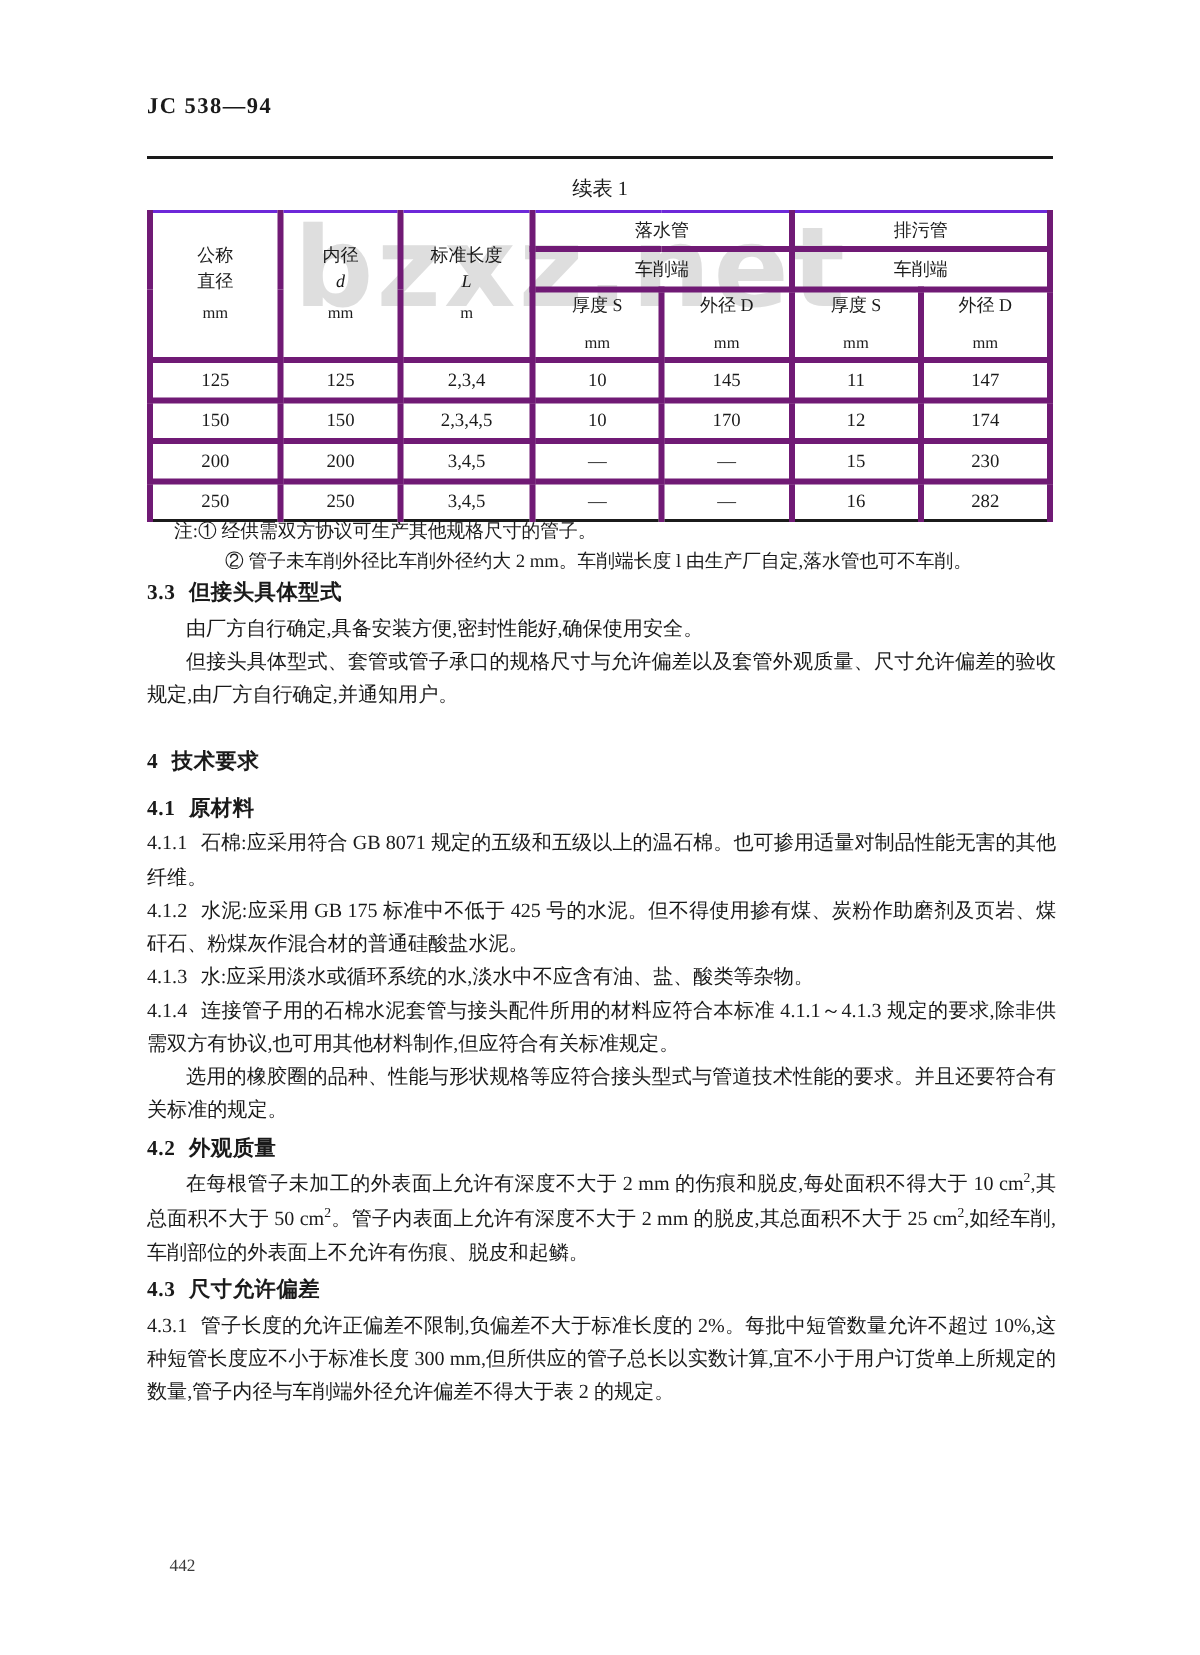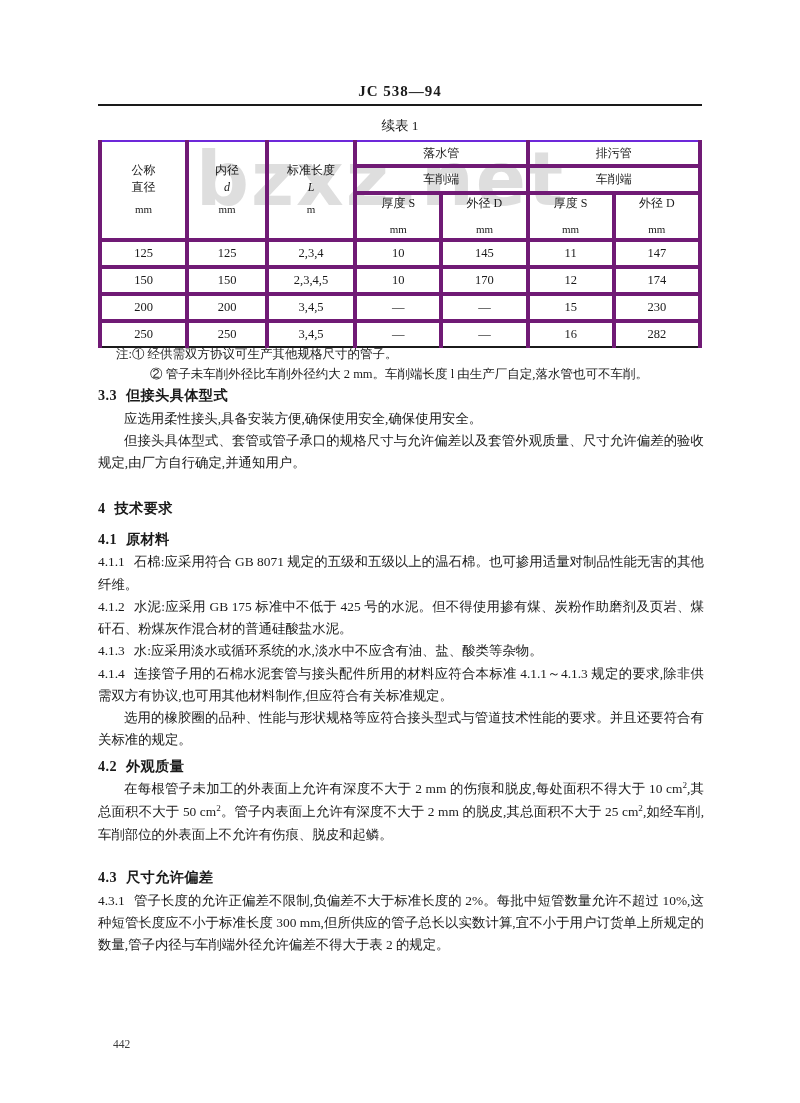--- a/index.html
+++ b/index.html
@@ -37,23 +37,22 @@
     user-select: none;
     pointer-events: none;
     z-index: 5;
     white-space: nowrap;
   }
 
   
   .runhead {
     position: absolute;
     left: 98px;
-    top: 83px;
-    width: 604px;
-    text-align: center;
+    top: 63px;
+    width: 604px;
     font-family: "Liberation Serif", serif;
     font-weight: bold;
     font-size: 15px;
     letter-spacing: 1px;
   }
   .rule-top {
     position: absolute;
     left: 98px;
     top: 104px;
     width: 604px;
@@ -247,39 +246,39 @@
   </table>
 
   <div class="notes">
     <div class="note-line note-1"><span>注:</span><span>① 经供需双方协议可生产其他规格尺寸的管子。</span></div>
     <div class="note-line note-2">② 管子未车削外径比车削外径约大 2 mm。车削端长度 l 由生产厂自定,落水管也可不车削。</div>
   </div>
 
   <div class="body">
 
     <p class="h-sec"><span class="num">3.3</span><span>但接头具体型式</span></p>
-    <p class="para indent">应选用柔性接头,具备安装方便,确保使用安全,确保使用安全。</p>
+    <p class="para indent">由厂方自行确定,具备安装方便,密封性能好,确保使用安全。</p>
     <p class="para indent">但接头具体型式、套管或管子承口的规格尺寸与允许偏差以及套管外观质量、尺寸允许偏差的验收规定,由厂方自行确定,并通知用户。</p>
 
     <p class="h-sec gap-before" style="margin-top:23px"><span class="num">4</span><span>技术要求</span></p>
 
     <p class="h-sec gap-before" style="margin-top:7px"><span class="num">4.1</span><span>原材料</span></p>
 
     <p class="para clause"><span class="cnum">4.1.1</span><span>石棉:应采用符合 GB 8071 规定的五级和五级以上的温石棉。也可掺用适量对制品性能无害的其他纤维。</span></p>
 
     <p class="para clause"><span class="cnum">4.1.2</span><span>水泥:应采用 GB 175 标准中不低于 425 号的水泥。但不得使用掺有煤、炭粉作助磨剂及页岩、煤矸石、粉煤灰作混合材的普通硅酸盐水泥。</span></p>
 
     <p class="para clause"><span class="cnum">4.1.3</span><span>水:应采用淡水或循环系统的水,淡水中不应含有油、盐、酸类等杂物。</span></p>
 
     <p class="para clause"><span class="cnum">4.1.4</span><span>连接管子用的石棉水泥套管与接头配件所用的材料应符合本标准 4.1.1～4.1.3 规定的要求,除非供需双方有协议,也可用其他材料制作,但应符合有关标准规定。</span></p>
     <p class="para indent">选用的橡胶圈的品种、性能与形状规格等应符合接头型式与管道技术性能的要求。并且还要符合有关标准的规定。</p>
 
     <p class="h-sec gap-before" style="margin-top:3px"><span class="num">4.2</span><span>外观质量</span></p>
     <p class="para indent"><span>在每根管子未加工的外表面上允许有深度不大于 2 mm 的伤痕和脱皮,每处面积不得大于 10 cm</span><sup>2</sup><span>,其总面积不大于 50 cm</span><sup>2</sup><span>。管子内表面上允许有深度不大于 2 mm 的脱皮,其总面积不大于 25 cm</span><sup>2</sup><span>,如经车削,车削部位的外表面上不允许有伤痕、脱皮和起鳞。</span></p>
 
-    <p class="h-sec gap-before" style="margin-top:20px"><span class="num">4.3</span><span>尺寸允许偏差</span></p>
+    <p class="h-sec gap-before" style="margin-top:3px"><span class="num">4.3</span><span>尺寸允许偏差</span></p>
     <p class="para clause"><span class="cnum">4.3.1</span><span>管子长度的允许正偏差不限制,负偏差不大于标准长度的 2%。每批中短管数量允许不超过 10%,这种短管长度应不小于标准长度 300 mm,但所供应的管子总长以实数计算,宜不小于用户订货单上所规定的数量,管子内径与车削端外径允许偏差不得大于表 2 的规定。</span></p>
 
   </div>
 
   <div class="folio">442</div>
 
 </div>
 
 </body></html>

